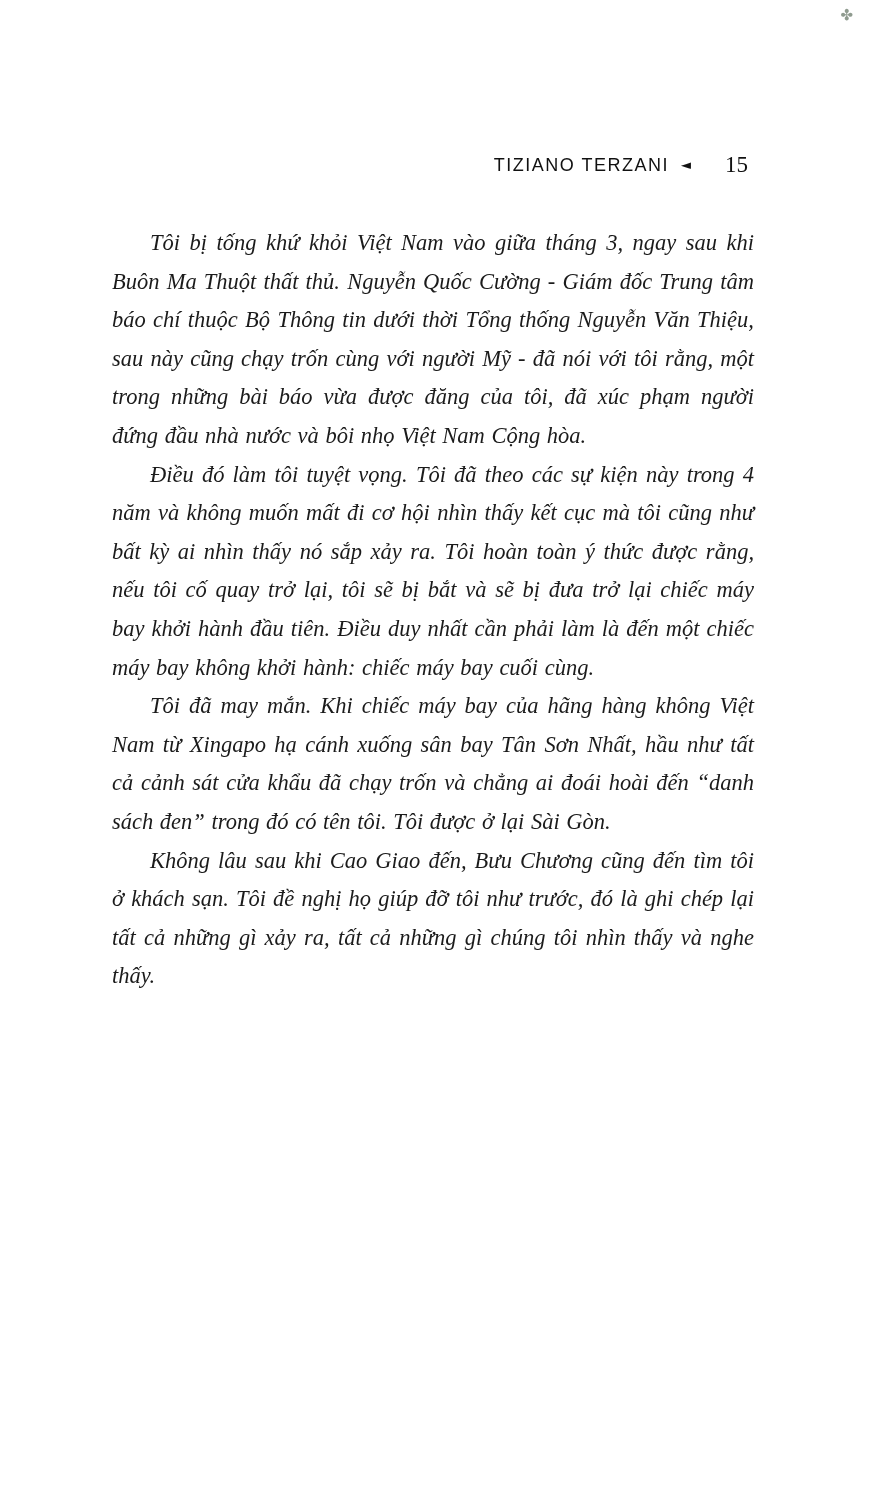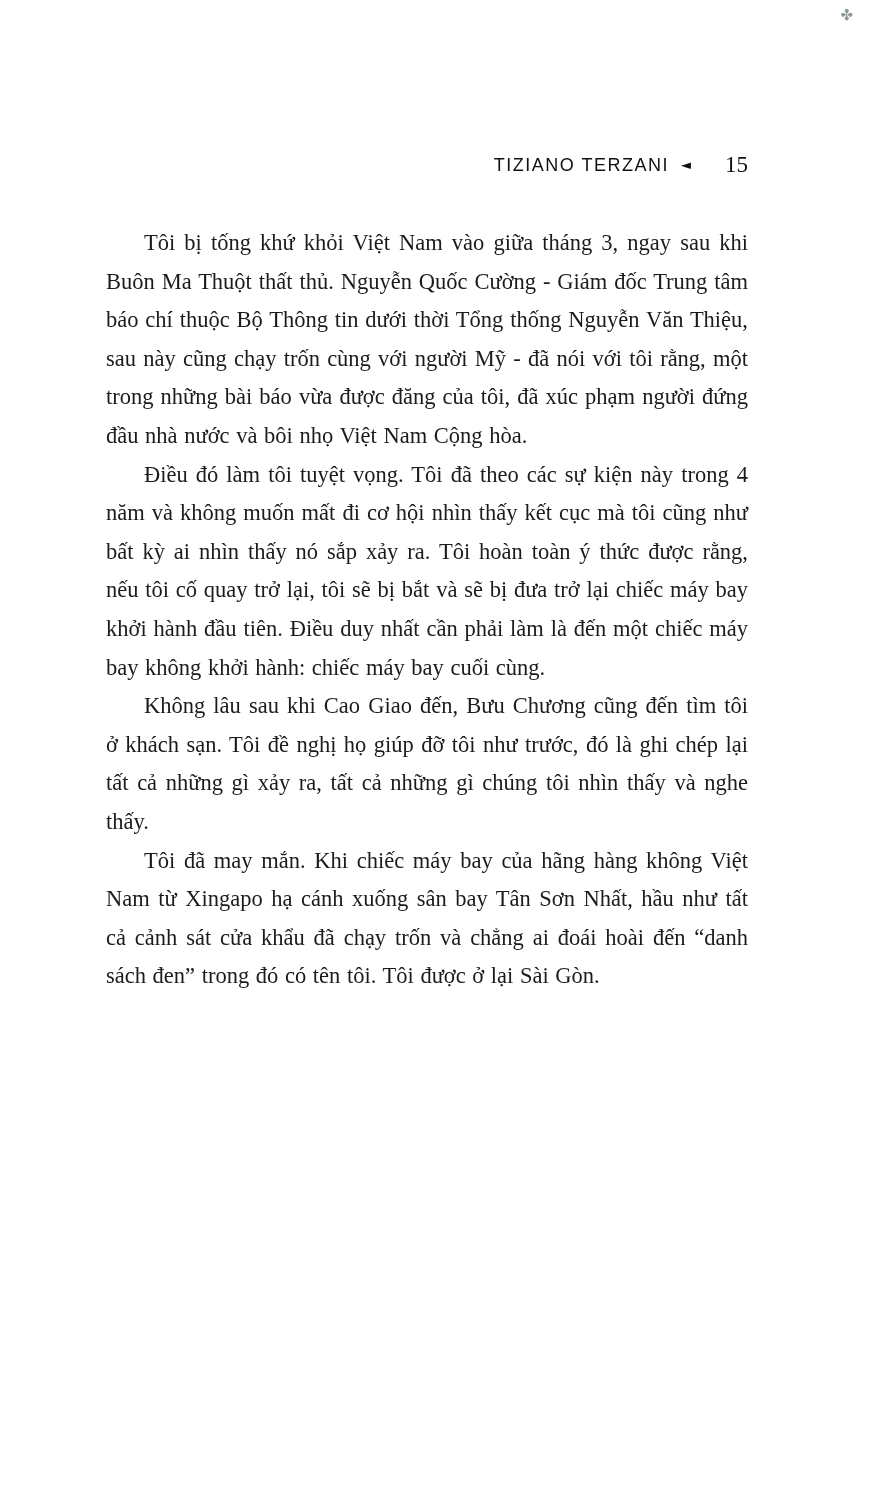--- a/index.html
+++ b/index.html
@@ -53,22 +53,23 @@
   }
   .running-header .page-number {
     font-family: "Liberation Serif", "DejaVu Serif", serif;
     font-size: 23px;
     color: #111;
     margin-left: 34px;
   }
   .body-text {
     position: absolute;
     top: 224px;
-    left: 106px;
+    left: 112px;
     width: 642px;
+    font-style: italic;
   }
   .body-text p {
     margin: 0;
     font-size: 22.5px;
     line-height: 38.6px;
     text-align: justify;
     text-indent: 38px;
     color: #1b1b1b;
     word-spacing: 1px;
   }
@@ -82,17 +83,17 @@
 
   <div class="running-header">
     <span class="author">TIZIANO TERZANI</span>
     <span class="separator">◄</span>
     <span class="page-number">15</span>
   </div>
 
   <div class="body-text">
     <p>Tôi bị tống khứ khỏi Việt Nam vào giữa tháng 3, ngay sau khi Buôn Ma Thuột thất thủ. Nguyễn Quốc Cường - Giám đốc Trung tâm báo chí thuộc Bộ Thông tin dưới thời Tổng thống Nguyễn Văn Thiệu, sau này cũng chạy trốn cùng với người Mỹ - đã nói với tôi rằng, một trong những bài báo vừa được đăng của tôi, đã xúc phạm người đứng đầu nhà nước và bôi nhọ Việt Nam Cộng hòa.</p>
     <p>Điều đó làm tôi tuyệt vọng. Tôi đã theo các sự kiện này trong 4 năm và không muốn mất đi cơ hội nhìn thấy kết cục mà tôi cũng như bất kỳ ai nhìn thấy nó sắp xảy ra. Tôi hoàn toàn ý thức được rằng, nếu tôi cố quay trở lại, tôi sẽ bị bắt và sẽ bị đưa trở lại chiếc máy bay khởi hành đầu tiên. Điều duy nhất cần phải làm là đến một chiếc máy bay không khởi hành: chiếc máy bay cuối cùng.</p>
+    <p>Tôi đã may mắn. Khi chiếc máy bay của hãng hàng không Việt Nam từ Xingapo hạ cánh xuống sân bay Tân Sơn Nhất, hầu như tất cả cảnh sát cửa khẩu đã chạy trốn và chẳng ai đoái hoài đến “danh sách đen” trong đó có tên tôi. Tôi được ở lại Sài Gòn.</p>
     <p>Không lâu sau khi Cao Giao đến, Bưu Chương cũng đến tìm tôi ở khách sạn. Tôi đề nghị họ giúp đỡ tôi như trước, đó là ghi chép lại tất cả những gì xảy ra, tất cả những gì chúng tôi nhìn thấy và nghe thấy.</p>
-    <p>Tôi đã may mắn. Khi chiếc máy bay của hãng hàng không Việt Nam từ Xingapo hạ cánh xuống sân bay Tân Sơn Nhất, hầu như tất cả cảnh sát cửa khẩu đã chạy trốn và chẳng ai đoái hoài đến “danh sách đen” trong đó có tên tôi. Tôi được ở lại Sài Gòn.</p>
   </div>
 
 </div>
 
 </body></html>

